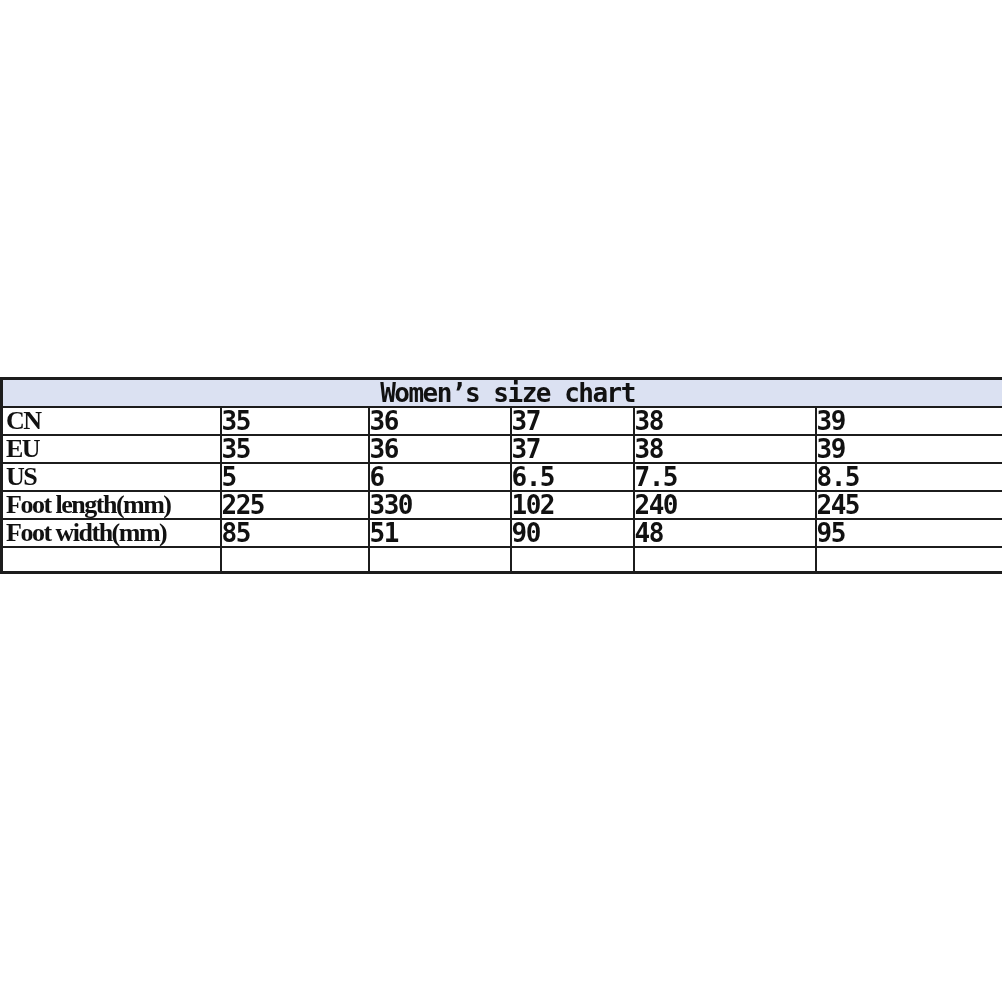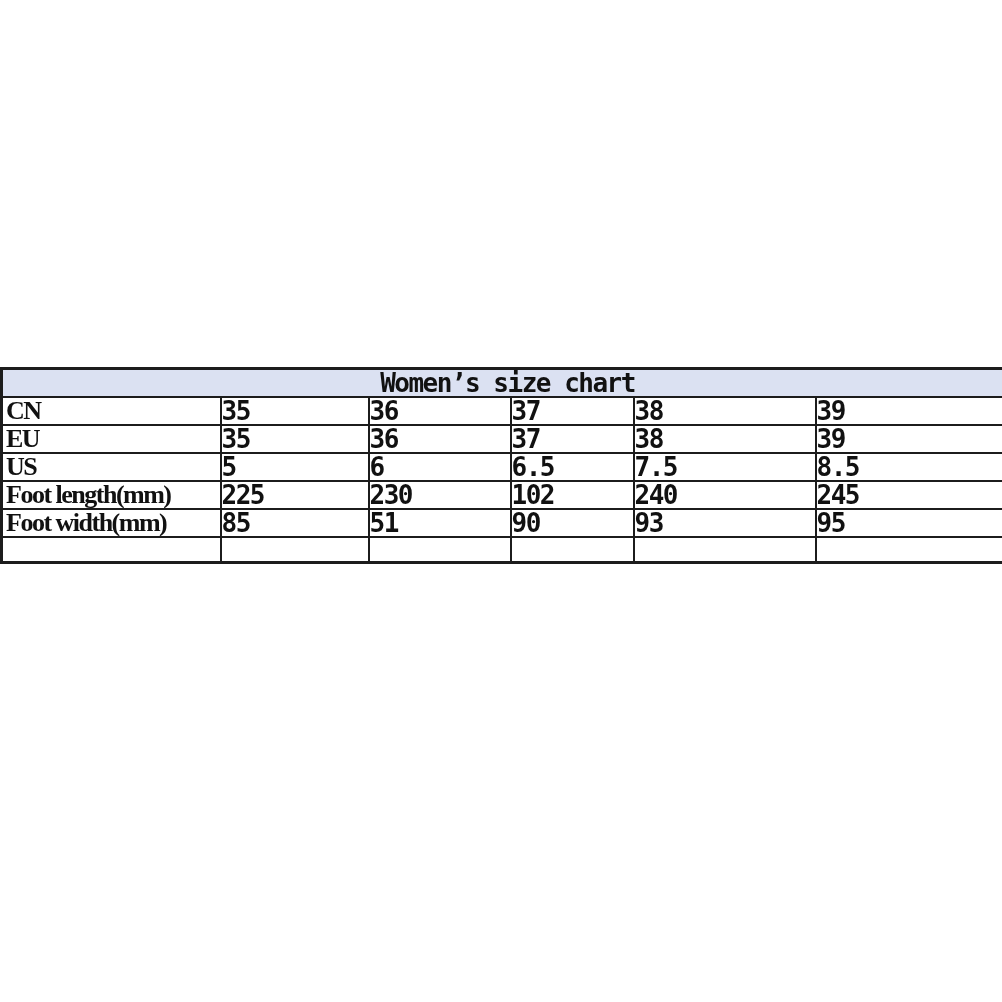--- a/index.html
+++ b/index.html
@@ -11,21 +11,21 @@
   html, body { background: #ffffff; }
   body {
     width: 1002px;
     height: 1002px;
     position: relative;
     overflow: hidden;
     font-family: "DejaVu Sans Mono", "Liberation Mono", monospace;
   }
   .table-wrap {
     position: absolute;
-    top: 367px;
+    top: 377px;
     left: 0;
     width: 1002px;
     height: 198px;
     overflow: hidden; 
   }
   table.size-chart {
     width: 1012px;            
     border-collapse: collapse;
     table-layout: fixed;
     border: 3px solid var(--border-color);
@@ -105,32 +105,32 @@
       <td class="value-cell">5</td>
       <td class="value-cell">6</td>
       <td class="value-cell">6.5</td>
       <td class="value-cell">7.5</td>
       <td class="value-cell">8.5</td>
     </tr>
 
     <tr>
       <td class="label-cell">Foot length(mm)</td>
       <td class="value-cell">225</td>
-      <td class="value-cell">230</td>
+      <td class="value-cell">330</td>
       <td class="value-cell">102</td>
       <td class="value-cell">240</td>
       <td class="value-cell">245</td>
     </tr>
 
     <tr>
       <td class="label-cell">Foot width(mm)</td>
       <td class="value-cell">85</td>
       <td class="value-cell">51</td>
       <td class="value-cell">90</td>
-      <td class="value-cell">93</td>
+      <td class="value-cell">48</td>
       <td class="value-cell">95</td>
     </tr>
 
     <tr>
       <td class="label-cell"></td>
       <td class="value-cell"></td>
       <td class="value-cell"></td>
       <td class="value-cell"></td>
       <td class="value-cell"></td>
       <td class="value-cell"></td>

